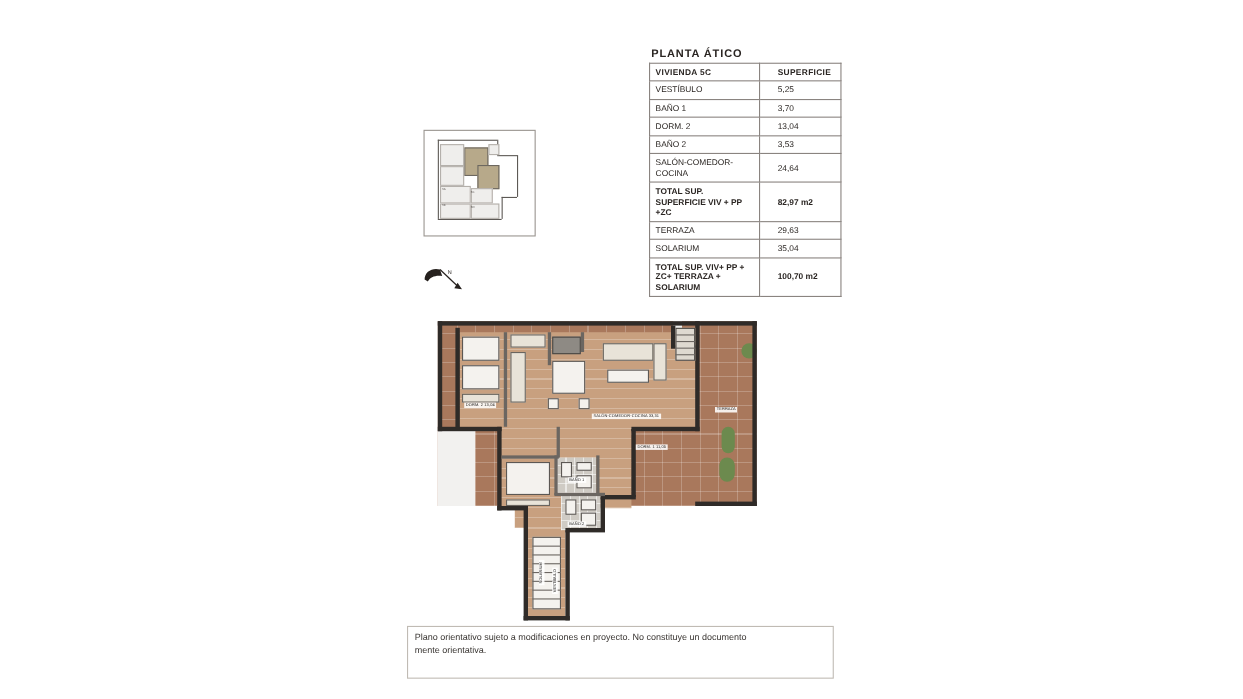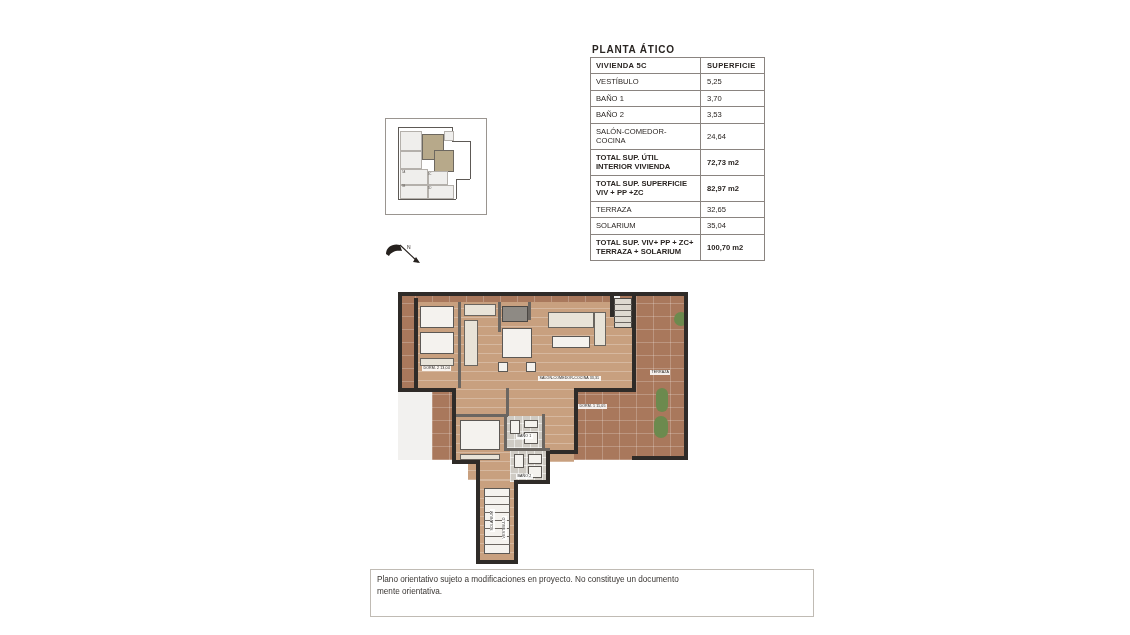--- a/index.html
+++ b/index.html
@@ -37,21 +37,21 @@
     color: #2a2522;
   }
   #area-table td {
     border: 0.7px solid #8a8480;
     padding: 3px 5px 3px 5px;
     vertical-align: middle;
     line-height: 1.25;
   }
   #area-table td.val {
     width: 52px;
-    padding-left: 6px;
+    padding-left: 16px;
   }
   #area-table tr.head td {
     font-weight: bold;
     letter-spacing: 0.3px;
   }
   #area-table tr.total td {
     font-weight: bold;
   }
   
   #mini-plan {
@@ -148,21 +148,21 @@
   }
   .rlabel.vert {
     transform: rotate(-90deg);
     transform-origin: left top;
   }
   
   #disclaimer {
     position: absolute;
     left: 370px;
     top: 569px;
-    width: 444px;
+    width: 388px;
     height: 48px;
     border: 0.8px solid #c0bbb4;
     box-sizing: border-box;
     padding: 4px 6px;
     font-size: 8.2px;
     line-height: 1.42;
     color: #3a3633;
   }
 </style>
 </head>
@@ -178,38 +178,38 @@
     </tr>
     <tr>
       <td>VESTÍBULO</td>
       <td class="val">5,25</td>
     </tr>
     <tr>
       <td>BAÑO 1</td>
       <td class="val">3,70</td>
     </tr>
     <tr>
+      <td>DORM. 2</td>
+      <td class="val">13,04</td>
+    </tr>
+    <tr>
       <td>BAÑO 2</td>
       <td class="val">3,53</td>
     </tr>
     <tr>
       <td>SALÓN-COMEDOR-COCINA</td>
       <td class="val">24,64</td>
-    </tr>
-    <tr class="total">
-      <td>TOTAL SUP. ÚTIL INTERIOR VIVIENDA</td>
-      <td class="val">72,73 m2</td>
     </tr>
     <tr class="total">
       <td>TOTAL SUP. SUPERFICIE VIV + PP +ZC</td>
       <td class="val">82,97 m2</td>
     </tr>
     <tr>
       <td>TERRAZA</td>
-      <td class="val">32,65</td>
+      <td class="val">29,63</td>
     </tr>
     <tr>
       <td>SOLARIUM</td>
       <td class="val">35,04</td>
     </tr>
     <tr class="total">
       <td>TOTAL SUP. VIV+ PP + ZC+ TERRAZA + SOLARIUM</td>
       <td class="val">100,70 m2</td>
     </tr>
   </tbody>

